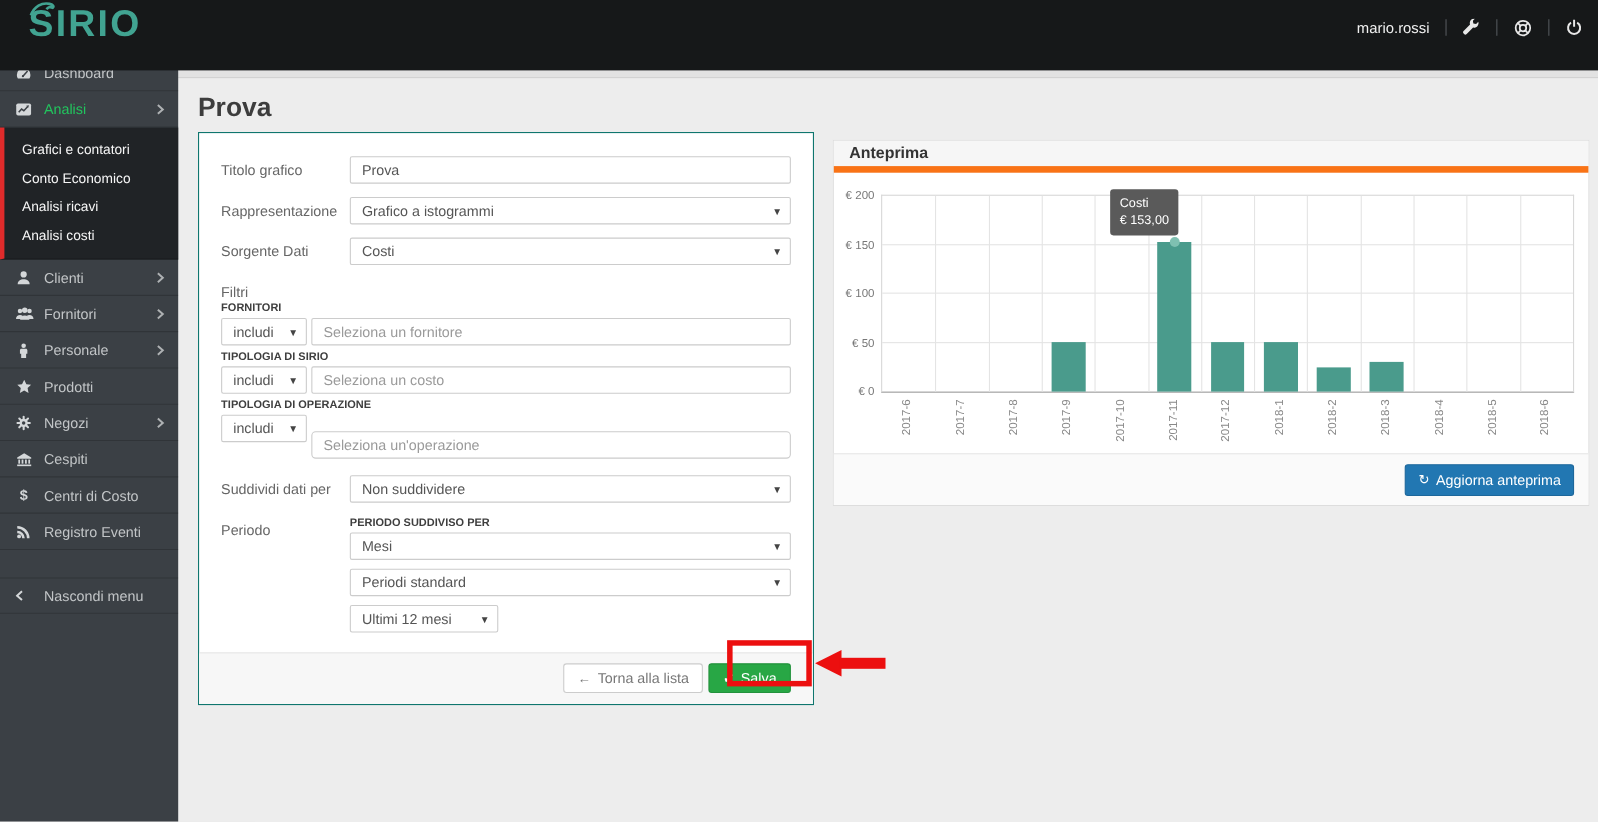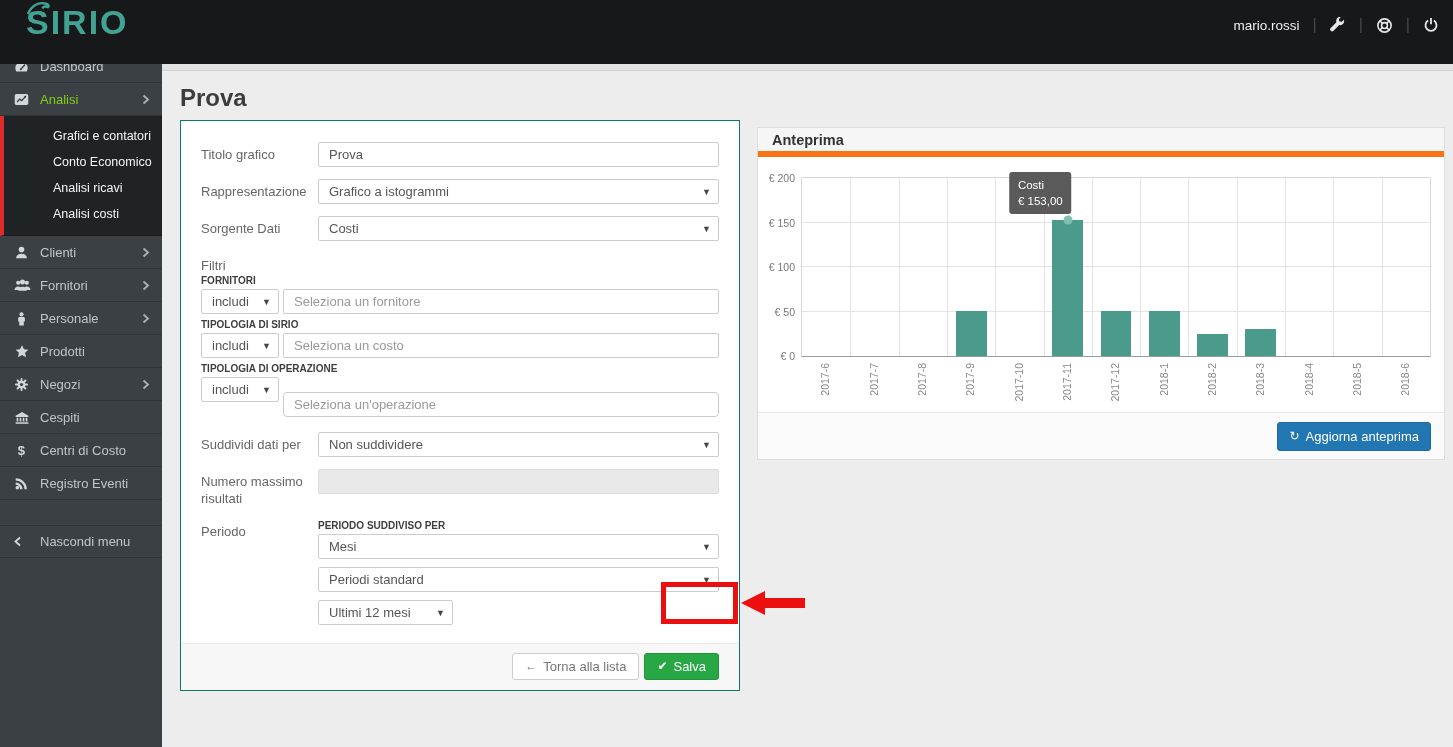--- a/index.html
+++ b/index.html
@@ -14,24 +14,24 @@
   .logo { position:absolute; left:26px; top:3px; color:#41a391; font-size:34px; font-weight:bold; letter-spacing:2px; }
   .logo-accent { position:absolute; top:-2px; left:0px; }
   .nav-right { position:absolute; right:14px; top:0; height:50px; display:flex; align-items:center; gap:13px; color:#e8e8e8; }
   .nav-user { font-size:13.5px; color:#f0f0f0; cursor:pointer; }
   .nav-sep { color:#45494c; font-size:16px; }
   .nav-icon { color:#e8e8e8; display:flex; align-items:center; cursor:pointer; }
   
   .sidebar { position:absolute; left:0; top:50px; width:162px; bottom:0; background:#3b4045; z-index:9; }
   .sb-item { display:flex; align-items:center; height:33px; padding:0 12px 0 14px; color:#c2c5c7; font-size:13px; border-bottom:1px solid rgba(0,0,0,0.18); cursor:pointer; }
   .sb-item .sb-icon { width:26px; color:#d4d7d9; display:flex; align-items:center; flex:none; }
-  .sb-item.active { color:#84cc16; }
+  .sb-item.active { color:#22c55e; }
   .sb-chev { margin-left:auto; color:#aeb1b3; display:flex; }
   .submenu { background:#202326; border-left:4px solid #e02b2b; padding:7px 0 8px 0; border-bottom:1px solid rgba(0,0,0,0.25); }
-  .submenu-item { padding:6px 10px 6px 16px; color:#f5f5f5; font-size:12.5px; cursor:pointer;margin-left:33px; }
+  .submenu-item { padding:6px 10px 6px 16px; color:#f5f5f5; font-size:12.5px; cursor:pointer; }
   .hide-menu { margin-top:25px; border-top:1px solid rgba(0,0,0,0.18); }
   
   .main { position:absolute; left:162px; top:50px; right:0; bottom:0; background:#ededed; }
   .breadcrumb { height:21px; background:#e2e2e2; border-bottom:1px solid #d2d2d2; font-size:11px; color:#8b8b8b; display:flex; align-items:center; padding-left:18px; gap:5px; }
   .breadcrumb span { cursor:pointer; }
   .page-title { margin:13px 0 0 18px; font-size:24px; font-weight:bold; color:#3d3d3d; }
   
   .form-panel { position:absolute; left:18px; top:70px; width:560px; background:#fff; border:1px solid #0f766e; }
   .form-body { padding:21px 20px 10px 20px; }
   .form-row { display:flex; margin-bottom:12px; }
@@ -342,26 +342,20 @@
       </div>
       <div class="form-row">
         <div class="form-label">Suddividi dati per</div>
         <div class="ctrl-col">
           <div class="selectbox">
             <span>Non suddividere</span>
             <span class="caret">▼</span>
           </div>
         </div>
       </div>
-      <div class="form-row">
-        <div class="form-label">Numero massimo risultati</div>
-        <div class="ctrl-col">
-          <input class="text-input" type="text" disabled="" style="">
-        </div>
-      </div>
       <div class="form-row" style="margin-bottom:0;">
         <div class="form-label">Periodo</div>
         <div class="ctrl-col">
           <div class="group-label">PERIODO SUDDIVISO PER</div>
           <div class="selectbox periodo-select">
             <span>Mesi</span>
             <span class="caret">▼</span>
           </div>
           <div class="selectbox periodo-select">
             <span>Periodi standard</span>

